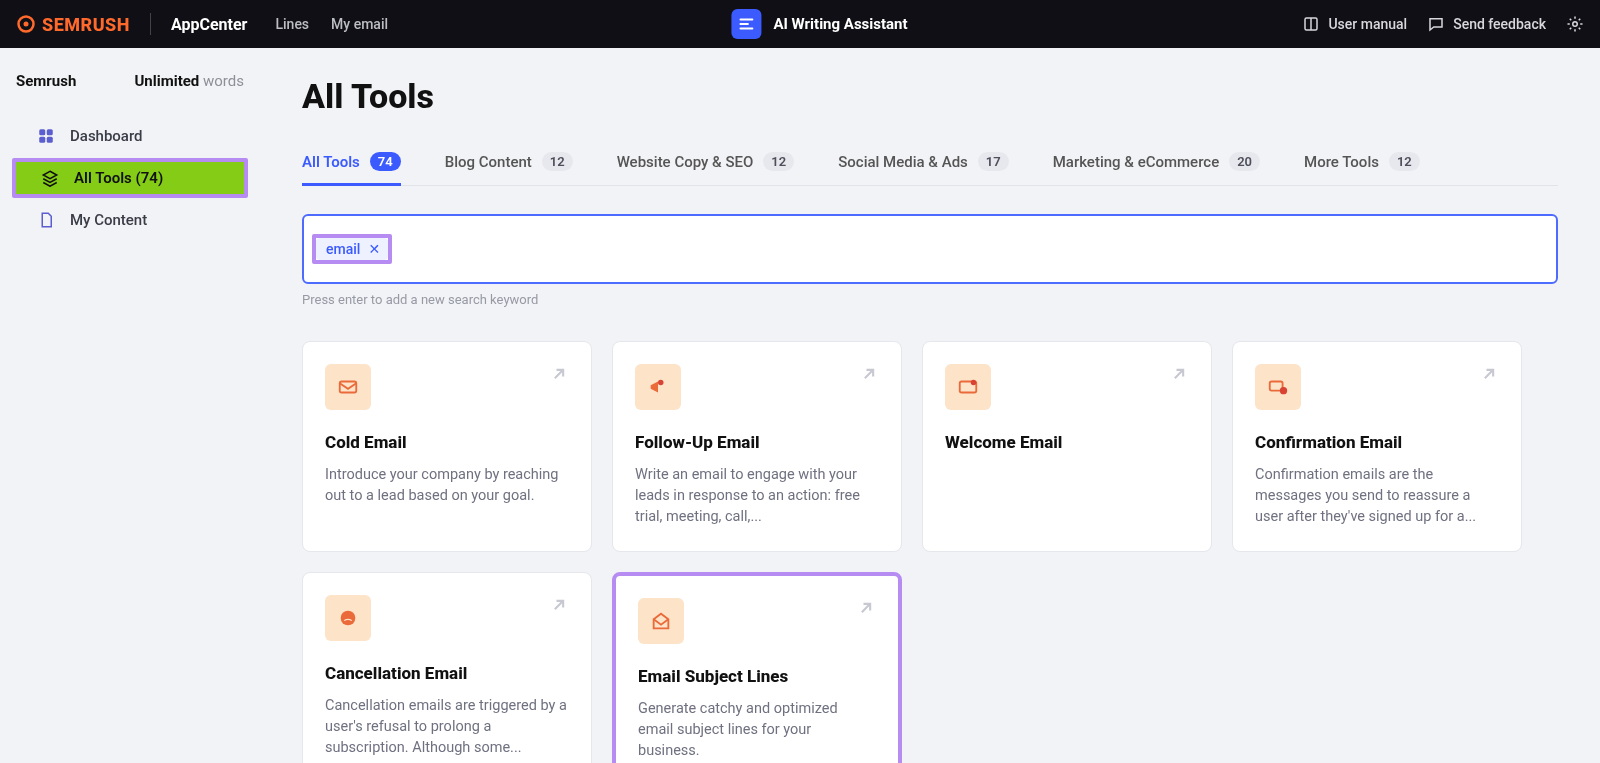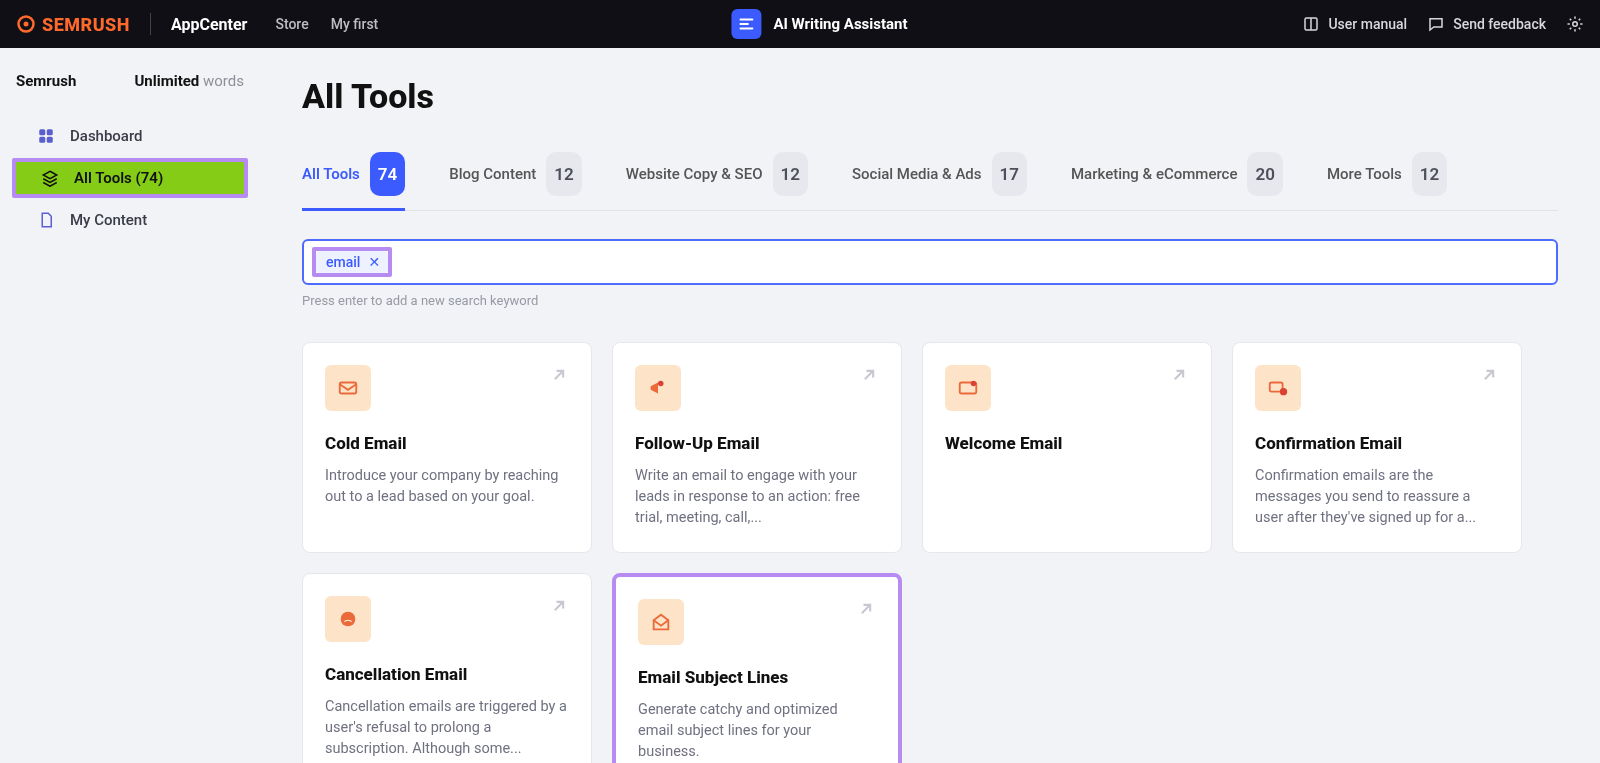--- a/index.html
+++ b/index.html
@@ -33,25 +33,25 @@
 .side-icon { width:20px; height:20px; display:flex; align-items:center; justify-content:center; color:#3a3c47; }
 
 .main { flex:1; padding:18px 42px 42px 42px; }
 .page-title { font-size:34px; font-weight:800; margin:10px 0 28px; color:#111; }
 
 
 .tabs { display:flex; gap:44px; border-bottom:1px solid #e2e3e9; }
 .tab { display:flex; align-items:center; gap:10px; padding:8px 0 14px; font-size:15px; color:#555; cursor:pointer; position:relative; font-weight:500;}
 .tab.active { color:#3b5bff; font-weight:600; }
 .tab.active::after { content:""; position:absolute; left:0; right:0; bottom:-1px; height:3px; background:#3b5bff; }
-.badge { background:#e7e8ee; color:#4d4f5a; font-size:17px; padding:12px 8px; border-radius:10px; font-weight:600;}
+.badge { background:#e7e8ee; color:#4d4f5a; font-size:13px; padding:2px 8px; border-radius:10px; font-weight:600;}
 .tab.active .badge { background:#3b5bff; color:#fff; }
 
 
-.search-box { margin-top:28px; border:2px solid #4d6bff; border-radius:6px; background:#fff; padding:6px 8px; display:flex; align-items:center; gap:8px; }
+.search-box { margin-top:28px; border:2px solid #4d6bff; border-radius:6px; background:#fff; padding:18px 8px; display:flex; align-items:center; gap:8px; }
 .chip-wrap { border:4px solid #b78cf2; border-radius:2px; padding:0; }
 .chip { display:inline-flex; align-items:center; gap:8px; background:#eef1ff; color:#3b5bff; font-size:14px; padding:3px 8px 3px 10px; border-radius:4px; font-weight:500;}
 .chip .x { color:#3b5bff; cursor:pointer; font-size:14px; line-height:1; }
 .search-input { flex:1; border:none; outline:none; font-size:15px; padding:4px; }
 .search-hint { color:#9799a5; font-size:13px; margin-top:8px; }
 
 
 .cards { display:grid; grid-template-columns:repeat(4,290px); gap:20px; margin-top:34px; }
 .card { background:#fff; border:1px solid #e6e7ec; border-radius:8px; padding:22px 22px 24px; position:relative; }
 .card.highlight { border:4px solid #b78cf2; }
@@ -71,22 +71,22 @@
       <svg width="20" height="20" viewBox="0 0 24 24">
           <circle cx="12" cy="12" r="9" fill="none" stroke="#ff6a2c" stroke-width="3"></circle>
           <circle cx="12" cy="12" r="3" fill="#ff6a2c"></circle>
         </svg>
       <span>SEMRUSH</span>
     </span>
     <span class="divider-v"></span>
     <span class="appcenter">AppCenter</span>
   </div>
   <div class="topnav">
-    <a href="#">Store</a>
-    <a href="#">My first</a>
+    <a href="#">Lines</a>
+    <a href="#">My email</a>
   </div>
   <div class="center-title">
     <span class="app-icon">
       <svg width="18" height="18" viewBox="0 0 24 24">
           <path d="M4 6h16M4 12h10M4 18h16" stroke="#fff" stroke-width="2.5" stroke-linecap="round"></path>
         </svg>
     </span>
     <span class="app-title">AI Writing Assistant</span>
   </div>
   <div class="top-right">

